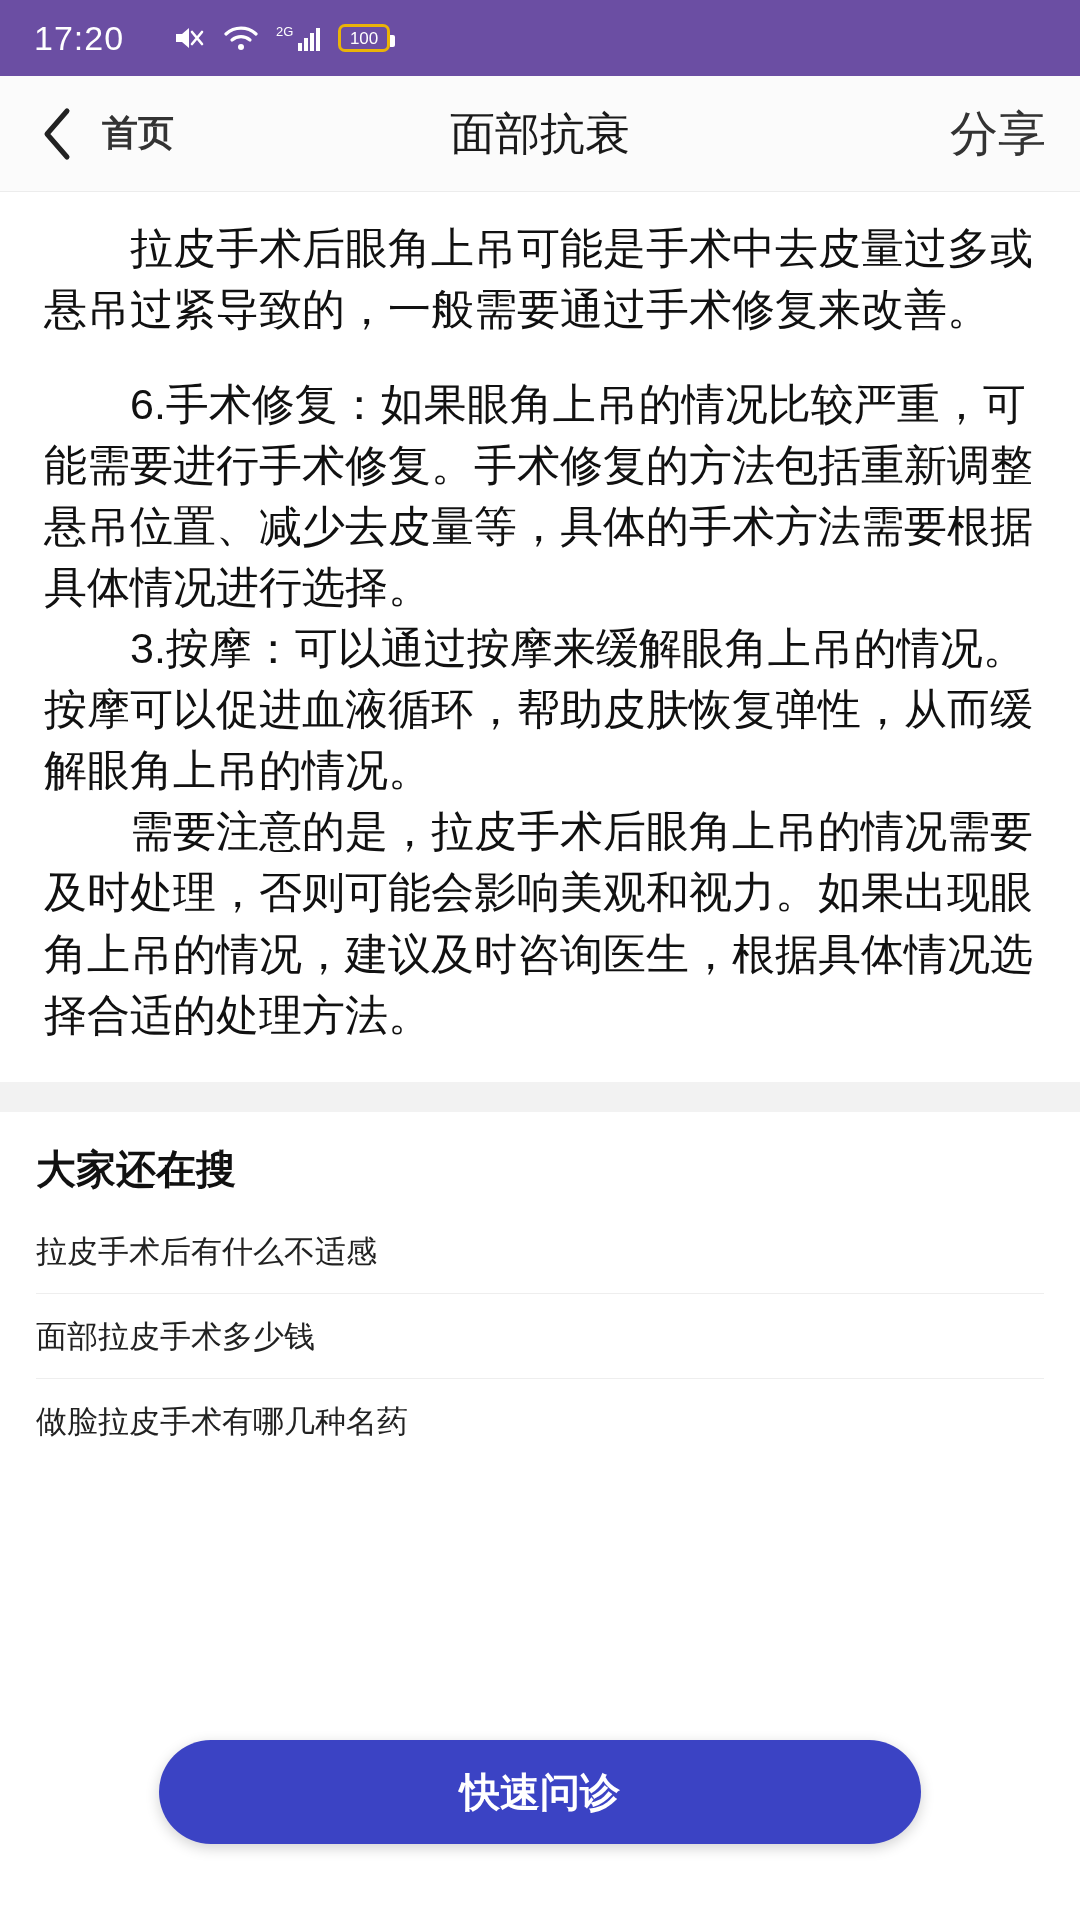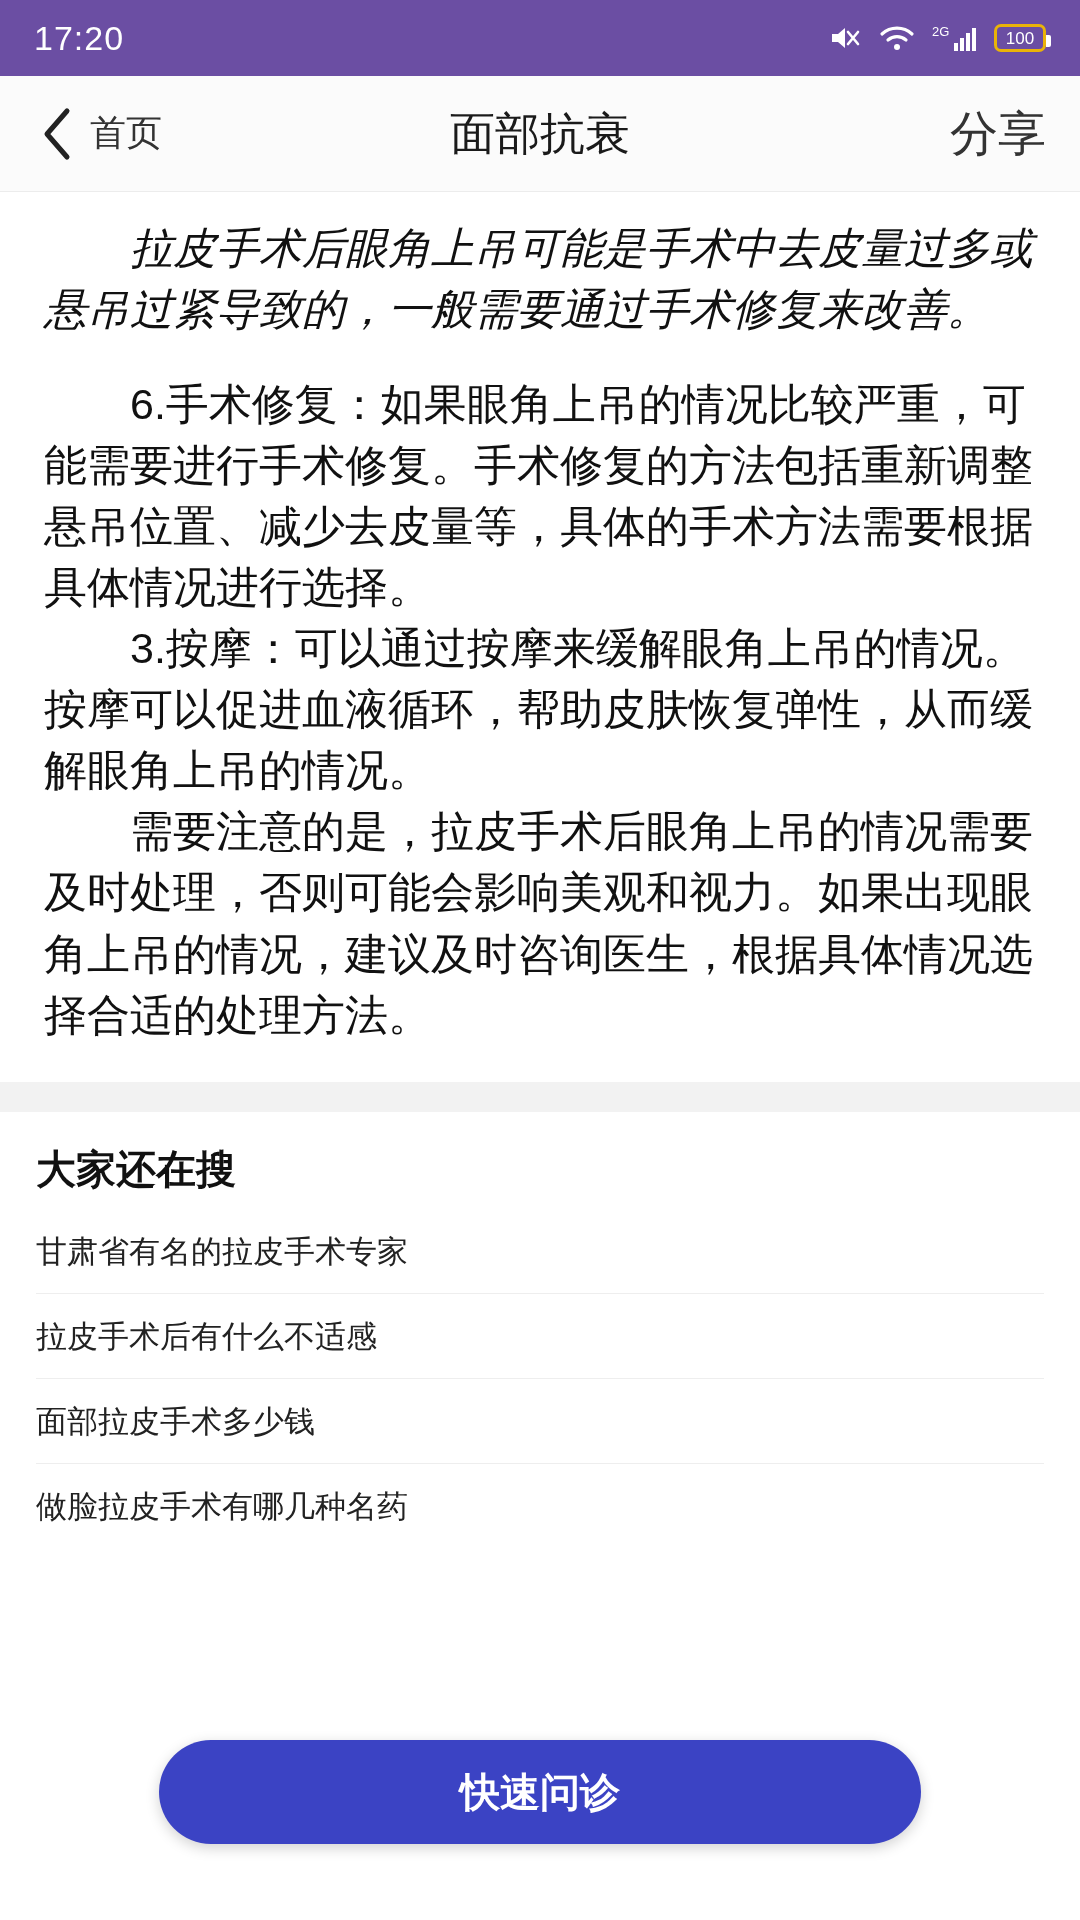--- a/index.html
+++ b/index.html
@@ -8,21 +8,21 @@
     font-family: "Liberation Sans", sans-serif;
     background: #ffffff;
     overflow: hidden;
   }
   #phone { position: relative; width: 1080px; height: 1920px; background: #fff; }
 
   
   .statusbar {
     height: 76px;
     background: #6b4ea3;
-    display: flex; align-items: center; justify-content: space-between;
+    display: flex; align-items: center; 
     padding: 0 34px;
     color: #ffffff;
     gap: 48px;
   }
   .status-time { font-size: 34px; letter-spacing: 1px; }
   .status-right { display: flex; align-items: center; gap: 16px; }
   .icon-mute, .icon-wifi, .icon-signal, .icon-battery { display: inline-flex; align-items: center; }
   .battery-box {
     width: 52px; height: 28px; border: 3px solid #eab308; border-radius: 7px;
     display: flex; align-items: center; justify-content: center; position: relative;
@@ -37,38 +37,38 @@
   .navbar {
     height: 116px;
     background: #fbfbfb;
     display: flex; align-items: center;
     padding: 0 34px;
     border-bottom: 1px solid #ececec;
     position: relative;
   }
   .nav-back { width: 44px; height: 44px; display: flex; align-items: center; justify-content: center; }
   .nav-back svg { display: block; }
-  .nav-home { font-size: 36px; color: #333; margin-left: 12px; }
+  .nav-home { font-size: 36px; color: #333; margin-left: 24px; font-weight: bold; }
   .nav-title {
     position: absolute; left: 0; right: 0; text-align: center;
     font-size: 45px; color: #1a1a1a; font-weight: 500; pointer-events: none;
   }
   .nav-share { margin-left: auto; font-size: 48px; color: #333; z-index: 2; }
 
   
   .content { padding: 26px 44px 0 44px; }
   .para {
     font-size: 43px;
     line-height: 1.42;
     color: #111;
     text-indent: 2em;
     letter-spacing: 0px;
     margin-bottom: 0;
   }
-  .para.first { margin-bottom: 34px; font-style: italic; }
+  .para.first { margin-bottom: 34px; }
 
   .divider-block { height: 30px; background: #f2f2f2; margin-top: 36px; }
 
   
   .related { padding: 0 36px; }
   .related-title {
     font-size: 40px; font-weight: bold; color: #111;
     padding: 30px 0 12px 0;
   }
   .related-item {
@@ -147,21 +147,20 @@
     <p class="para first">拉皮手术后眼角上吊可能是手术中去皮量过多或悬吊过紧导致的，一般需要通过手术修复来改善。</p>
     <p class="para">6.手术修复：如果眼角上吊的情况比较严重，可能需要进行手术修复。手术修复的方法包括重新调整悬吊位置、减少去皮量等，具体的手术方法需要根据具体情况进行选择。</p>
     <p class="para">3.按摩：可以通过按摩来缓解眼角上吊的情况。按摩可以促进血液循环，帮助皮肤恢复弹性，从而缓解眼角上吊的情况。</p>
     <p class="para">需要注意的是，拉皮手术后眼角上吊的情况需要及时处理，否则可能会影响美观和视力。如果出现眼角上吊的情况，建议及时咨询医生，根据具体情况选择合适的处理方法。</p>
   </div>
 
   <div class="divider-block"></div>
 
   <div class="related">
     <div class="related-title">大家还在搜</div>
-    <div class="related-item">甘肃省有名的拉皮手术专家</div>
     <div class="related-item">拉皮手术后有什么不适感</div>
     <div class="related-item">面部拉皮手术多少钱</div>
     <div class="related-item">做脸拉皮手术有哪几种名药</div>
   </div>
 
   <div class="cta-wrap">
     <button class="cta-button">快速问诊</button>
   </div>
 
 </div>

